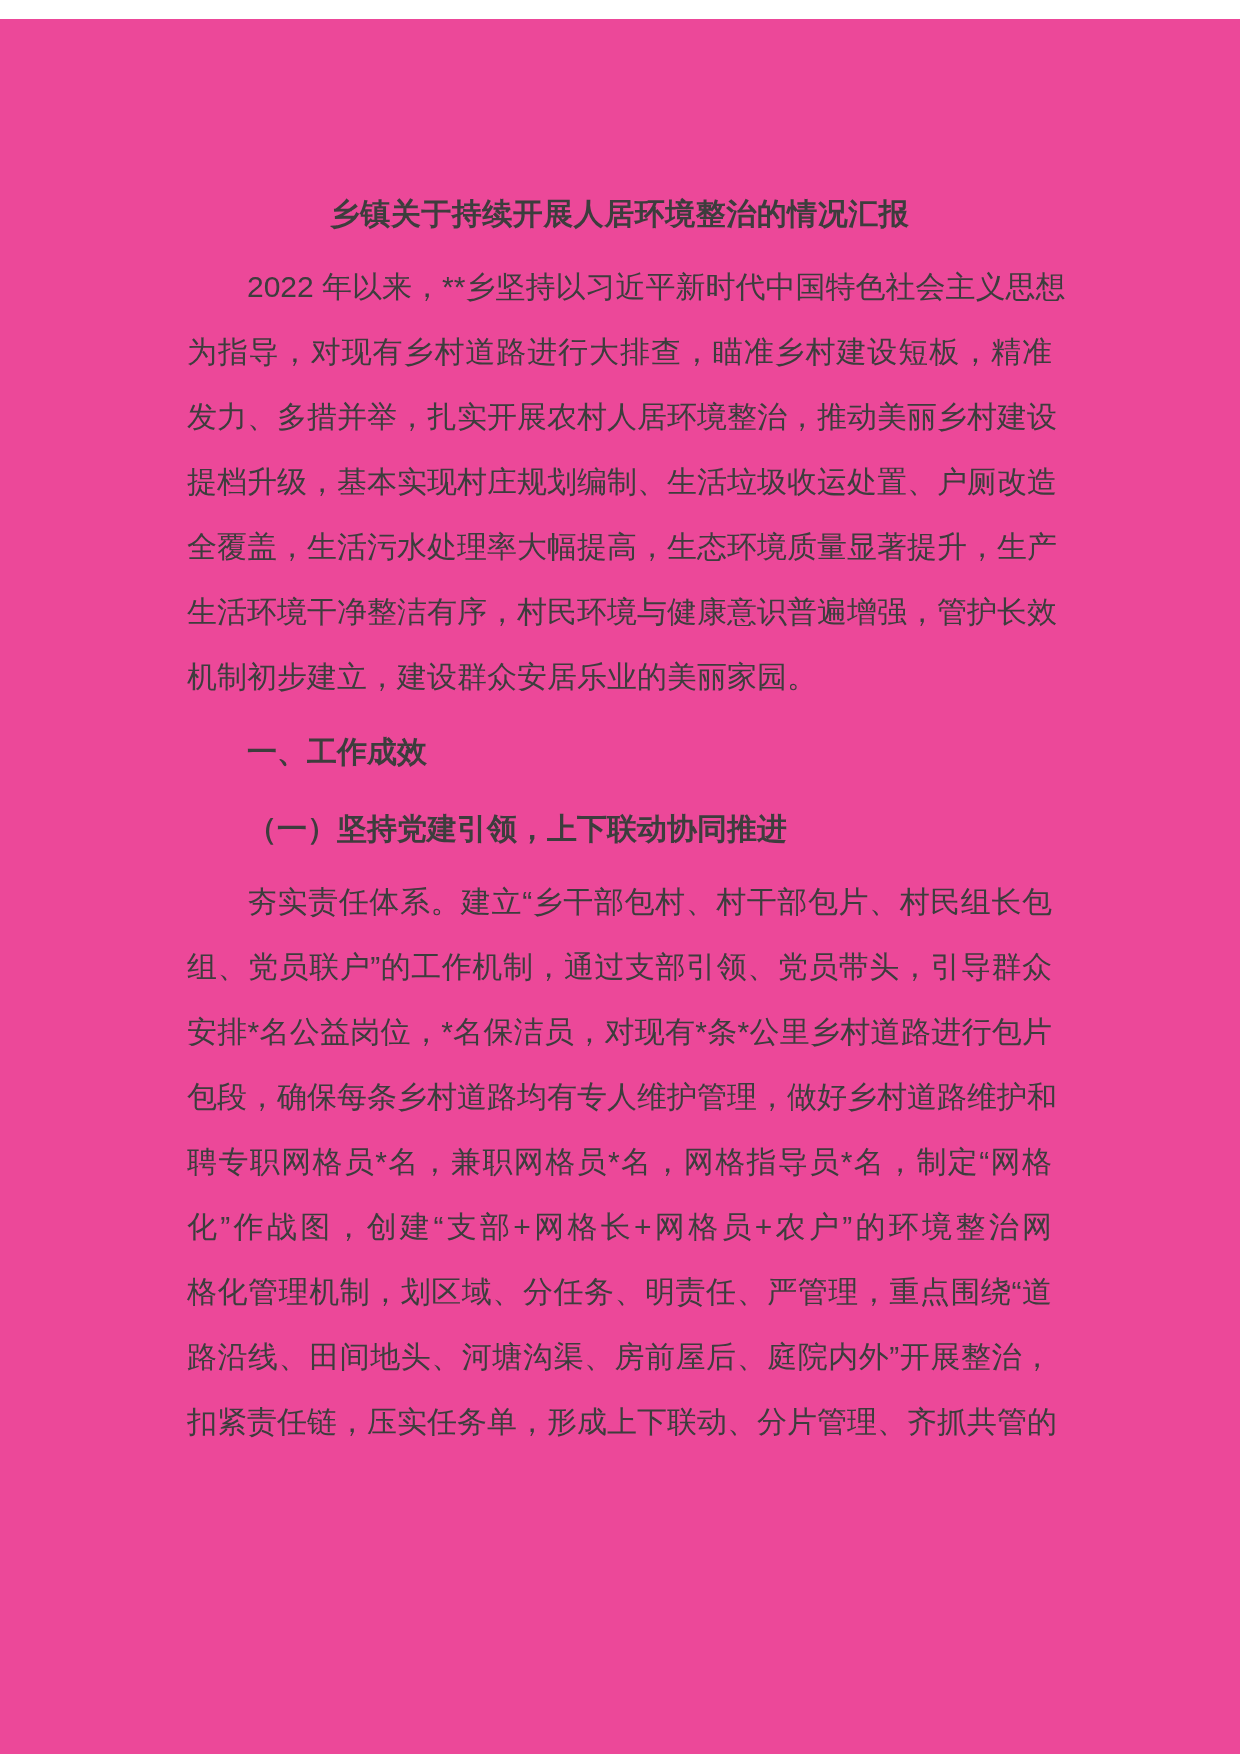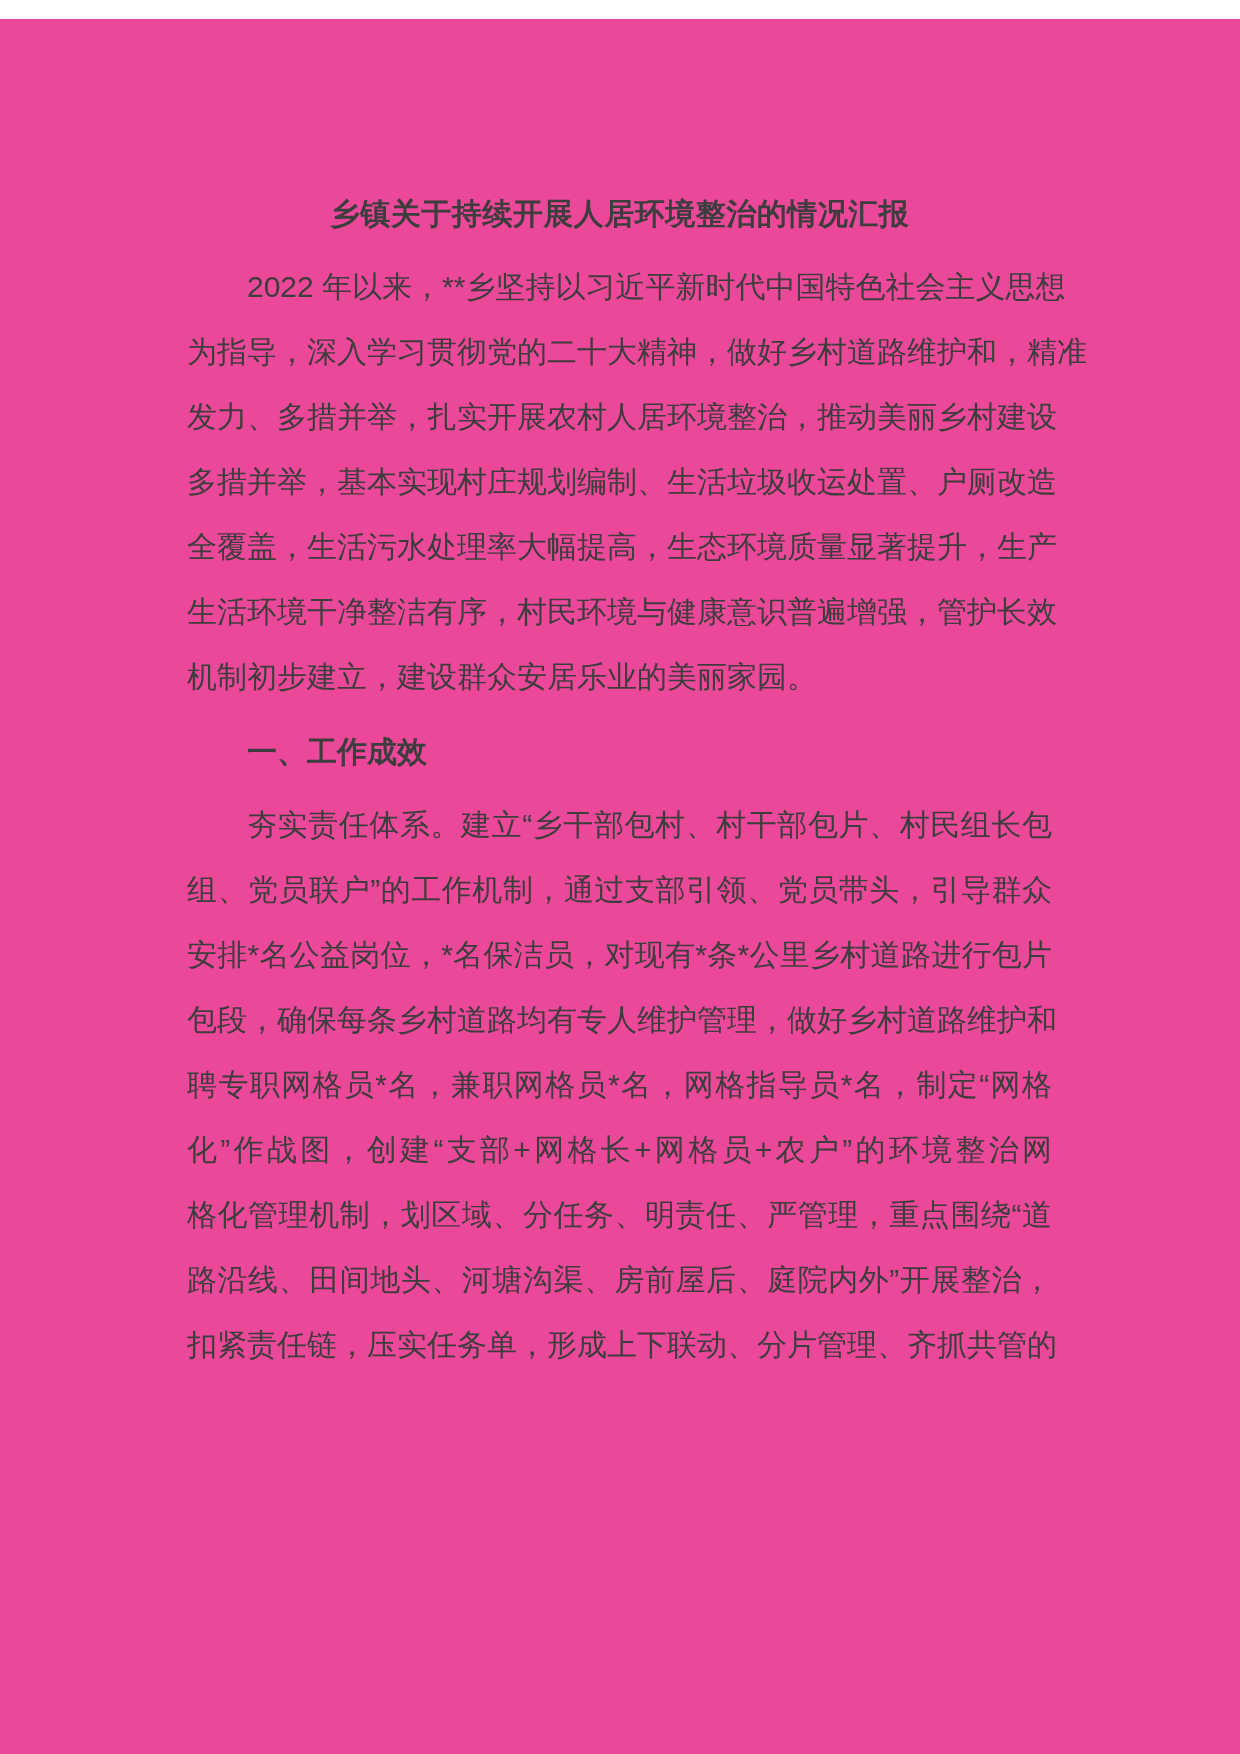--- a/index.html
+++ b/index.html
@@ -61,30 +61,31 @@
   }
 </style>
 </head>
 <body style="background: rgb(255, 255, 255);">
 
 <div class="page" style="color: rgb(61, 61, 61);">
   <h1 class="doc-title">乡镇关于持续开展人居环境整治的情况汇报</h1>
 
   <div class="para">
       <div class="line">2022 年以来，**乡坚持以习近平新时代中国特色社会主义思想</div>
-      <div class="line">为指导，深入学习贯彻党的二十大精神，做好乡村道路维护和，精准</div>
+      <div class="line">为指导，对现有乡村道路进行大排查，瞄准乡村建设短板，精准</div>
       <div class="line">发力、多措并举，扎实开展农村人居环境整治，推动美丽乡村建设</div>
-      <div class="line">多措并举，基本实现村庄规划编制、生活垃圾收运处置、户厕改造</div>
+      <div class="line">提档升级，基本实现村庄规划编制、生活垃圾收运处置、户厕改造</div>
       <div class="line">全覆盖，生活污水处理率大幅提高，生态环境质量显著提升，生产</div>
       <div class="line">生活环境干净整洁有序，村民环境与健康意识普遍增强，管护长效</div>
       <div class="line last">机制初步建立，建设群众安居乐业的美丽家园。</div>
     </div>
 
   <h2 class="sec-heading">一、工作成效</h2>
 
+  <h3 class="subsec-heading">（一）坚持党建引领，上下联动协同推进</h3>
 
   <div class="para body">
       <div class="line">夯实责任体系。建立“乡干部包村、村干部包片、村民组长包</div>
       <div class="line">组、党员联户”的工作机制，通过支部引领、党员带头，引导群众</div>
       <div class="line">安排*名公益岗位，*名保洁员，对现有*条*公里乡村道路进行包片</div>
       <div class="line">包段，确保每条乡村道路均有专人维护管理，做好乡村道路维护和</div>
       <div class="line">聘专职网格员*名，兼职网格员*名，网格指导员*名，制定“网格</div>
       <div class="line">化”作战图，创建“支部+网格长+网格员+农户”的环境整治网</div>
       <div class="line">格化管理机制，划区域、分任务、明责任、严管理，重点围绕“道</div>
       <div class="line">路沿线、田间地头、河塘沟渠、房前屋后、庭院内外”开展整治，</div>

